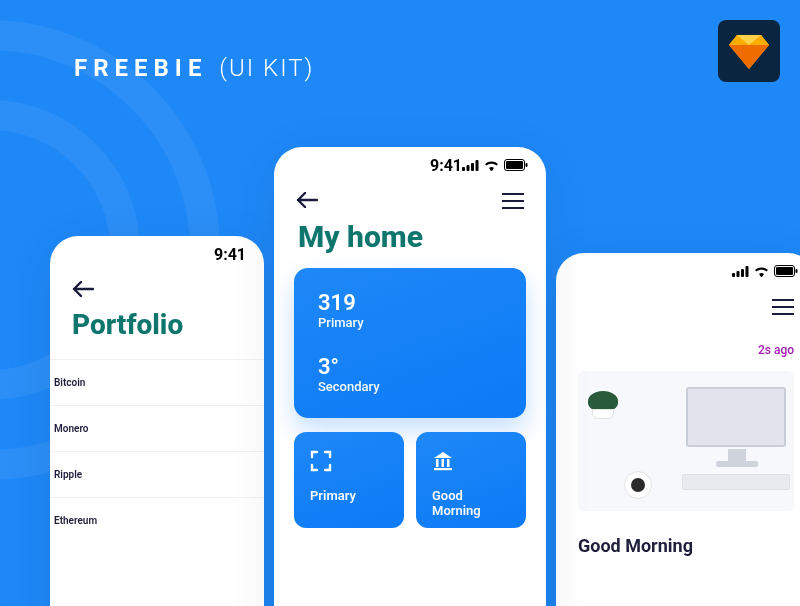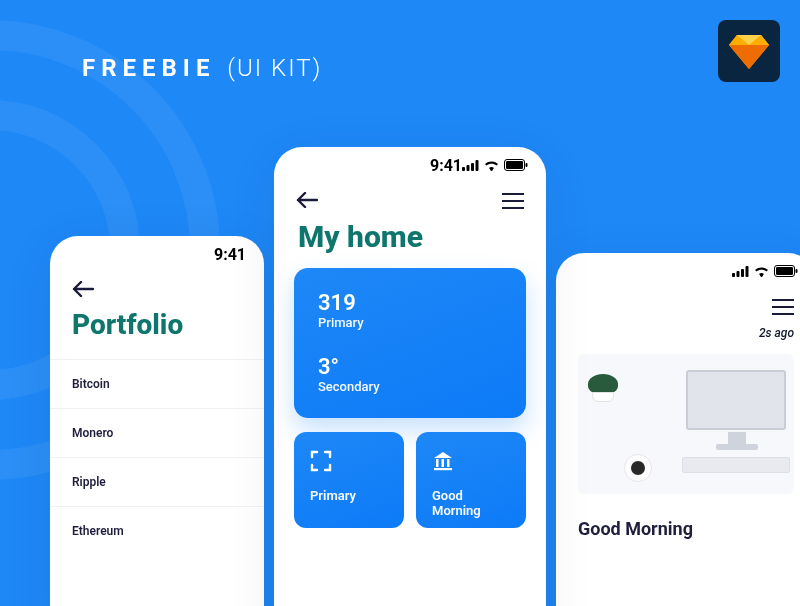--- a/index.html
+++ b/index.html
@@ -16,21 +16,21 @@
 .bg-circle {
   position: absolute;
   border: 30px solid rgba(255,255,255,0.06);
   border-radius: 50%;
 }
 .bg-circle.c1 { width: 300px; height: 300px; left: -160px; top: 100px; }
 .bg-circle.c2 { width: 460px; height: 460px; left: -240px; top: 20px; }
 
 .banner-title {
   position: absolute;
-  left: 82px;
+  left: 74px;
   top: 54px;
   color: #fff;
   font-weight: 700;
   letter-spacing: 6px;
   font-size: 24px;
 }
 .banner-title .light { font-weight: 300; letter-spacing: 2px; }
 
 .sketch-logo {
   position: absolute;
@@ -88,22 +88,22 @@
 
 .phone-left {
   left: 50px;
   top: 236px;
   width: 214px;
   height: 400px;
 }
 .phone-left .title { font-size: 28px; padding: 2px 22px 18px; }
 .list-row {
   border-top: 1px solid #f0f0f5;
-  padding: 17px 22px;
-  font-size: 12px;
+  padding: 17px 4px;
+  font-size: 10px;
   font-weight: 600;
   color: #1f1f3d;
 }
 
 
 .phone-center {
   left: 274px;
   top: 147px;
   width: 272px;
   height: 500px;
@@ -138,21 +138,21 @@
 
 
 .phone-right {
   left: 556px;
   top: 253px;
   width: 260px;
   height: 400px;
 }
 .phone-right .nav { padding: 6px 22px 4px 22px; justify-content: flex-end; }
 .r-content { padding: 0 22px; }
-.r-time { text-align: right; color: #0f172a; font-size: 12px; font-weight: 500; margin-top: 3px; margin-bottom: 14px; font-style: italic; }
+.r-time { text-align: right; color: #a21caf; font-size: 12px; font-weight: 500; margin-top: 20px; margin-bottom: 14px; }
 .r-image {
   width: 100%;
   height: 140px;
   border-radius: 6px;
   background: #f7f8fb;
   position: relative;
   overflow: hidden;
 }
 .desk { position: absolute; inset: 0; }
 .monitor { position: absolute; right: 8px; top: 16px; width: 100px; height: 60px; background: #e1e4ea; border: 2px solid #c9cdd6; border-radius: 3px; }

